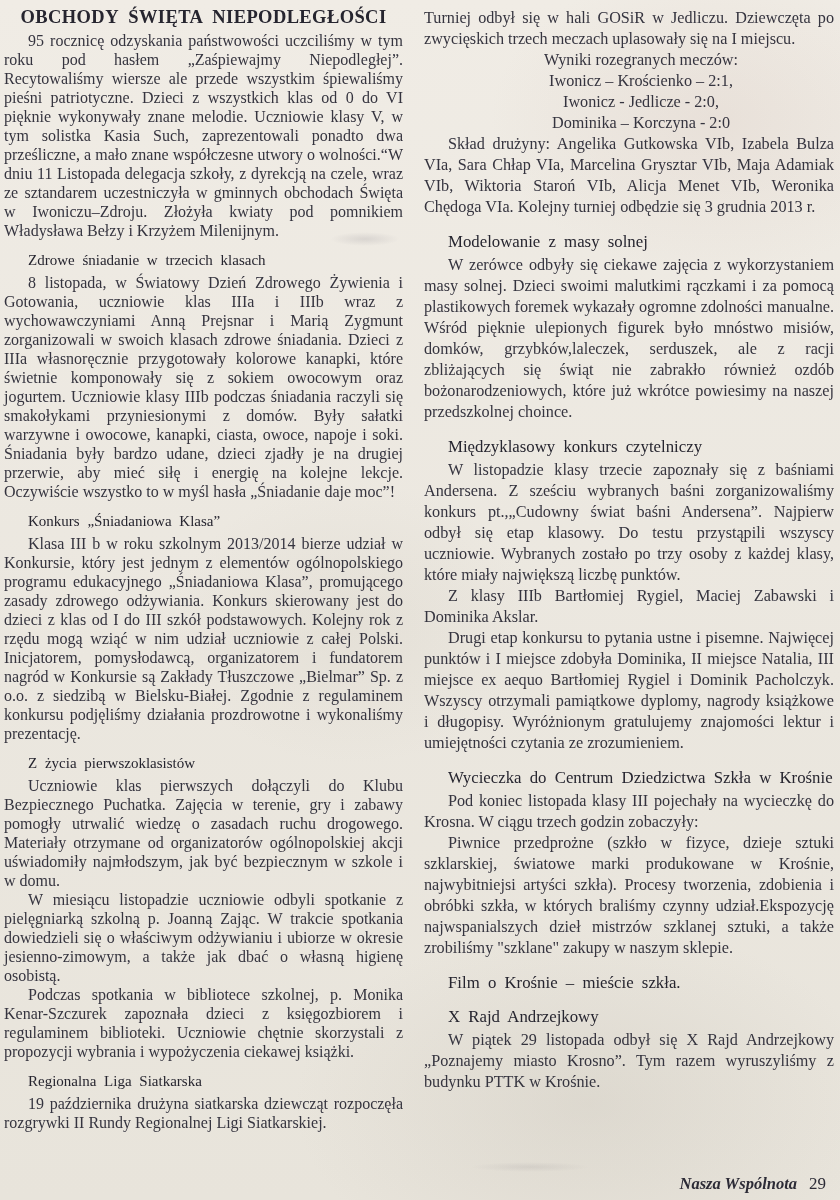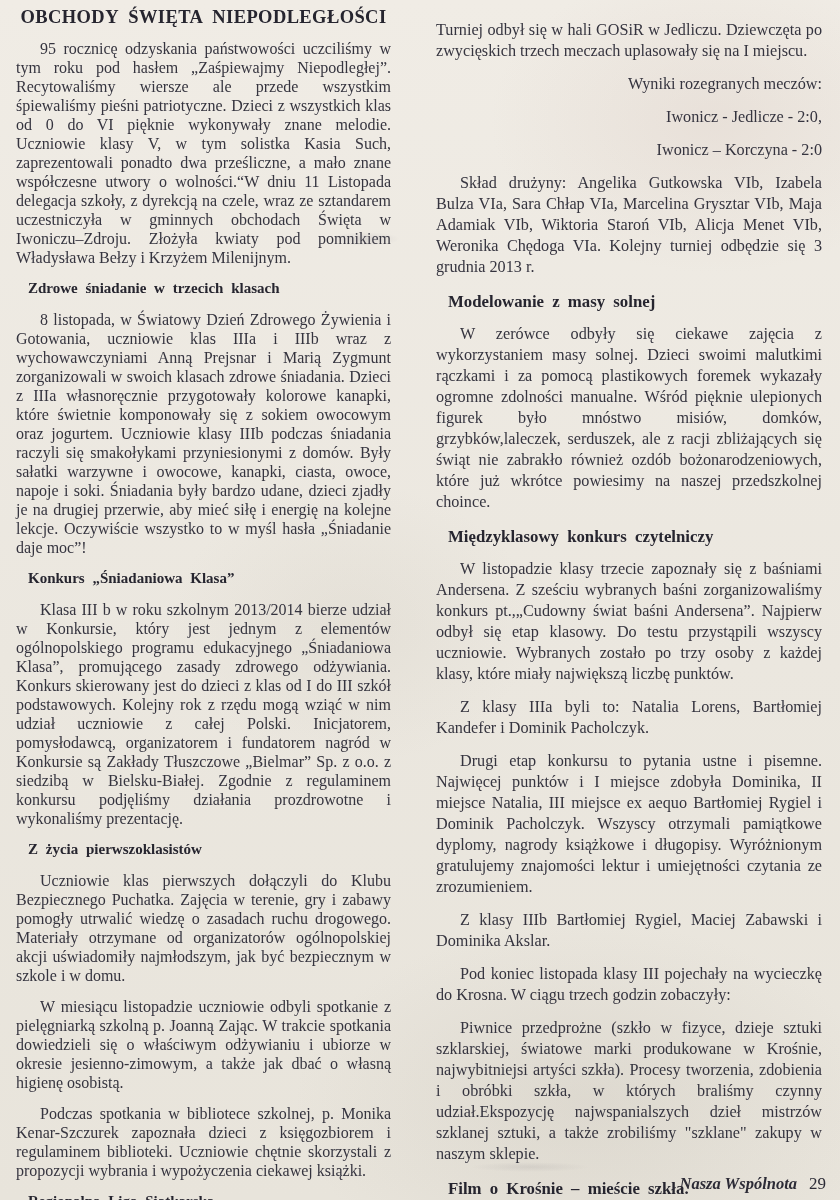--- a/index.html
+++ b/index.html
@@ -14,41 +14,41 @@
     background-color:#ece8e0;
     background-image:
       radial-gradient(ellipse 320px 220px at 85% 10%, rgba(214,196,188,0.28), transparent 70%),
       radial-gradient(ellipse 260px 200px at 42% 52%, rgba(196,190,176,0.18), transparent 70%),
       radial-gradient(ellipse 420px 260px at 70% 92%, rgba(180,174,162,0.22), transparent 70%),
       linear-gradient(180deg,#f0ece5 0%, #ebe7df 55%, #e8e4db 100%);
   }
   .columns { display:flex; gap:21px; }
   .col-left  { width:399px; font-size:16px;   line-height:19px; }
   .col-right { width:410px; font-size:16.2px; line-height:21px; }
-  p { margin:12px; text-align:justify; text-indent:24px; }
+  p { margin:0; text-align:justify; text-indent:24px; }
   p.no-indent { text-indent:0; }
   .article-title {
     margin:0 0 4px 0;
     text-align:center;
     font-weight:bold;
     font-size:18.5px;
     letter-spacing:0.4px;
     word-spacing:5px;
     color:#26252f;
   }
   .heading {
-    font-weight:bold;
+    font-weight:normal;
     word-spacing:4px;
     text-indent:24px;
     color:#26252f;
     margin:11px 0 3px 0;
   }
   .col-left .heading  { font-size:15px; }
   .col-right .heading { font-size:16.8px; margin-top:13px; }
-  .result-line { text-indent:0; padding-left:24px; text-align:right; }
+  .result-line { text-indent:0; padding-left:24px; text-align:center; }
   .footer {
     position:absolute;
     right:14px; bottom:6px;
     display:flex; align-items:center; gap:12px;
   }
   .journal-name { font-weight:bold; font-style:italic; font-size:16.5px; color:#2c2b36; }
   .page-number  { font-size:17px; color:#2c2b36; }
   .smudge { position:absolute; border-radius:50%; pointer-events:none; }
   .smudge-1 { left:330px; top:232px; width:70px; height:14px;
               background:radial-gradient(ellipse at center, rgba(120,115,125,0.18), transparent 70%); }
@@ -76,33 +76,34 @@
       <p>W miesiącu listopadzie uczniowie odbyli spotkanie z pielęgniarką szkolną p. Joanną Zając. W trakcie spotkania dowiedzieli się o właściwym odżywianiu i ubiorze w okresie jesienno-zimowym, a także jak dbać o własną higienę osobistą.</p>
       <p>Podczas spotkania w bibliotece szkolnej, p. Monika Kenar-Szczurek zapoznała dzieci z księgozbiorem i regulaminem biblioteki. Uczniowie chętnie skorzystali z propozycji wybrania i wypożyczenia ciekawej książki.</p>
 
       <div class="heading">Regionalna Liga Siatkarska</div>
       <p>19 października drużyna siatkarska dziewcząt rozpoczęła rozgrywki II Rundy Regionalnej Ligi Siatkarskiej.</p>
     </div>
 
     <div class="col-right">
       <p class="no-indent">Turniej odbył się w hali GOSiR w Jedliczu. Dziewczęta po zwycięskich trzech meczach uplasowały się na I miejscu.</p>
       <p class="result-line">Wyniki rozegranych meczów:</p>
+      <p class="result-line">Iwonicz – Krościenko – 2:1,</p>
       <p class="result-line">Iwonicz - Jedlicze - 2:0,</p>
-      <p class="result-line">Iwonicz – Korczyna - 2:0</p>
+      <p class="result-line">Dominika – Korczyna - 2:0</p>
       <p>Skład drużyny: Angelika Gutkowska VIb, Izabela Bulza VIa, Sara Chłap VIa, Marcelina Grysztar VIb, Maja Adamiak VIb, Wiktoria Staroń VIb, Alicja Menet VIb, Weronika Chędoga VIa. Kolejny turniej odbędzie się 3 grudnia 2013 r.</p>
 
       <div class="heading">Modelowanie z masy solnej</div>
       <p>W zerówce odbyły się ciekawe zajęcia z wykorzystaniem masy solnej. Dzieci swoimi malutkimi rączkami i za pomocą plastikowych foremek wykazały ogromne zdolności manualne. Wśród pięknie ulepionych figurek było mnóstwo misiów, domków, grzybków,laleczek, serduszek, ale z racji zbliżających się świąt nie zabrakło również ozdób bożonarodzeniowych, które już wkrótce powiesimy na naszej przedszkolnej choince.</p>
 
       <div class="heading">Międzyklasowy konkurs czytelniczy</div>
       <p>W listopadzie klasy trzecie zapoznały się z baśniami Andersena. Z sześciu wybranych baśni zorganizowaliśmy konkurs pt.,„Cudowny świat baśni Andersena”. Najpierw odbył się etap klasowy. Do testu przystąpili wszyscy uczniowie. Wybranych zostało po trzy osoby z każdej klasy, które miały największą liczbę punktów.</p>
-      <p>Z klasy IIIa byli to: Natalia Lorens, Bartłomiej Kandefer i Dominik Pacholczyk.</p>
+      <p>Z klasy IIIb Bartłomiej Rygiel, Maciej Zabawski i Dominika Akslar.</p>
       <p>Drugi etap konkursu to pytania ustne i pisemne. Najwięcej punktów i I miejsce zdobyła Dominika, II miejsce Natalia, III miejsce ex aequo Bartłomiej Rygiel i Dominik Pacholczyk. Wszyscy otrzymali pamiątkowe dyplomy, nagrody książkowe i długopisy. Wyróżnionym gratulujemy znajomości lektur i umiejętności czytania ze zrozumieniem.</p>
-      <p>Z klasy IIIb Bartłomiej Rygiel, Maciej Zabawski i Dominika Akslar.</p>
 
+      <div class="heading">Wycieczka do Centrum Dziedzictwa Szkła w Krośnie</div>
       <p>Pod koniec listopada klasy III pojechały na wycieczkę do Krosna. W ciągu trzech godzin zobaczyły:</p>
       <p>Piwnice przedprożne (szkło w fizyce, dzieje sztuki szklarskiej, światowe marki produkowane w Krośnie, najwybitniejsi artyści szkła). Procesy tworzenia, zdobienia i obróbki szkła, w których braliśmy czynny udział.Ekspozycję najwspanialszych dzieł mistrzów szklanej sztuki, a także zrobiliśmy "szklane" zakupy w naszym sklepie.</p>
 
       <div class="heading">Film o Krośnie – mieście szkła.</div>
 
       <div class="heading">X Rajd Andrzejkowy</div>
       <p>W piątek 29 listopada odbył się X Rajd Andrzejkowy „Poznajemy miasto Krosno”. Tym razem wyruszyliśmy z budynku PTTK w Krośnie.</p>
     </div>
 
   </div>

